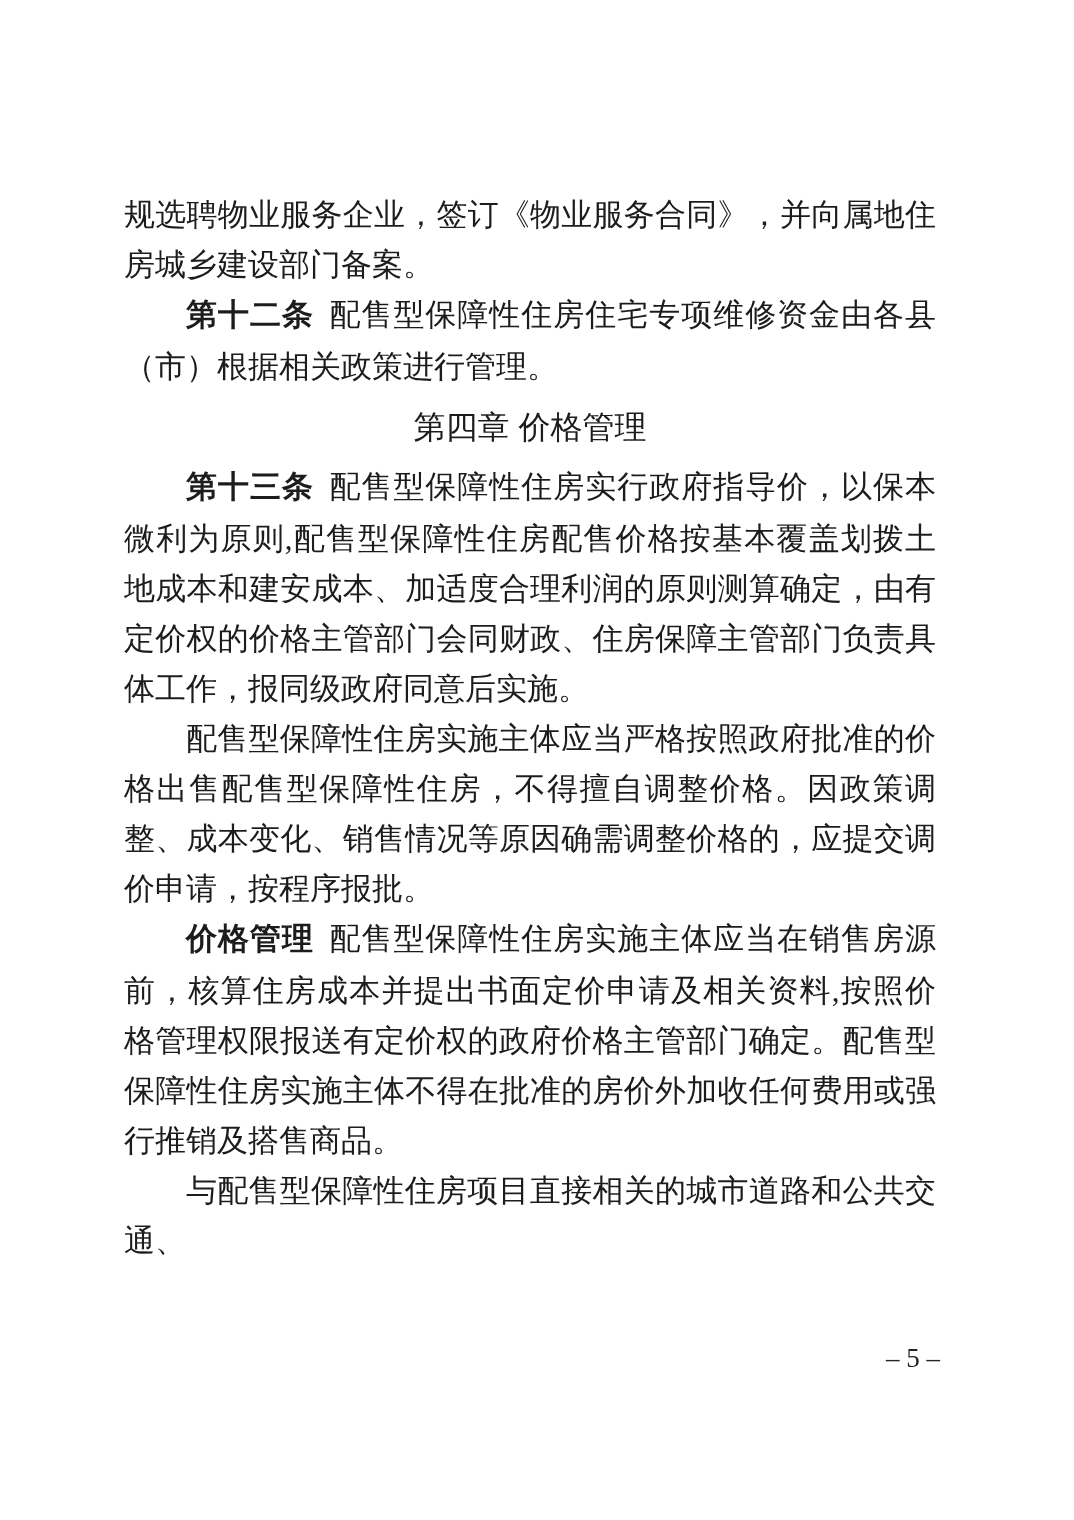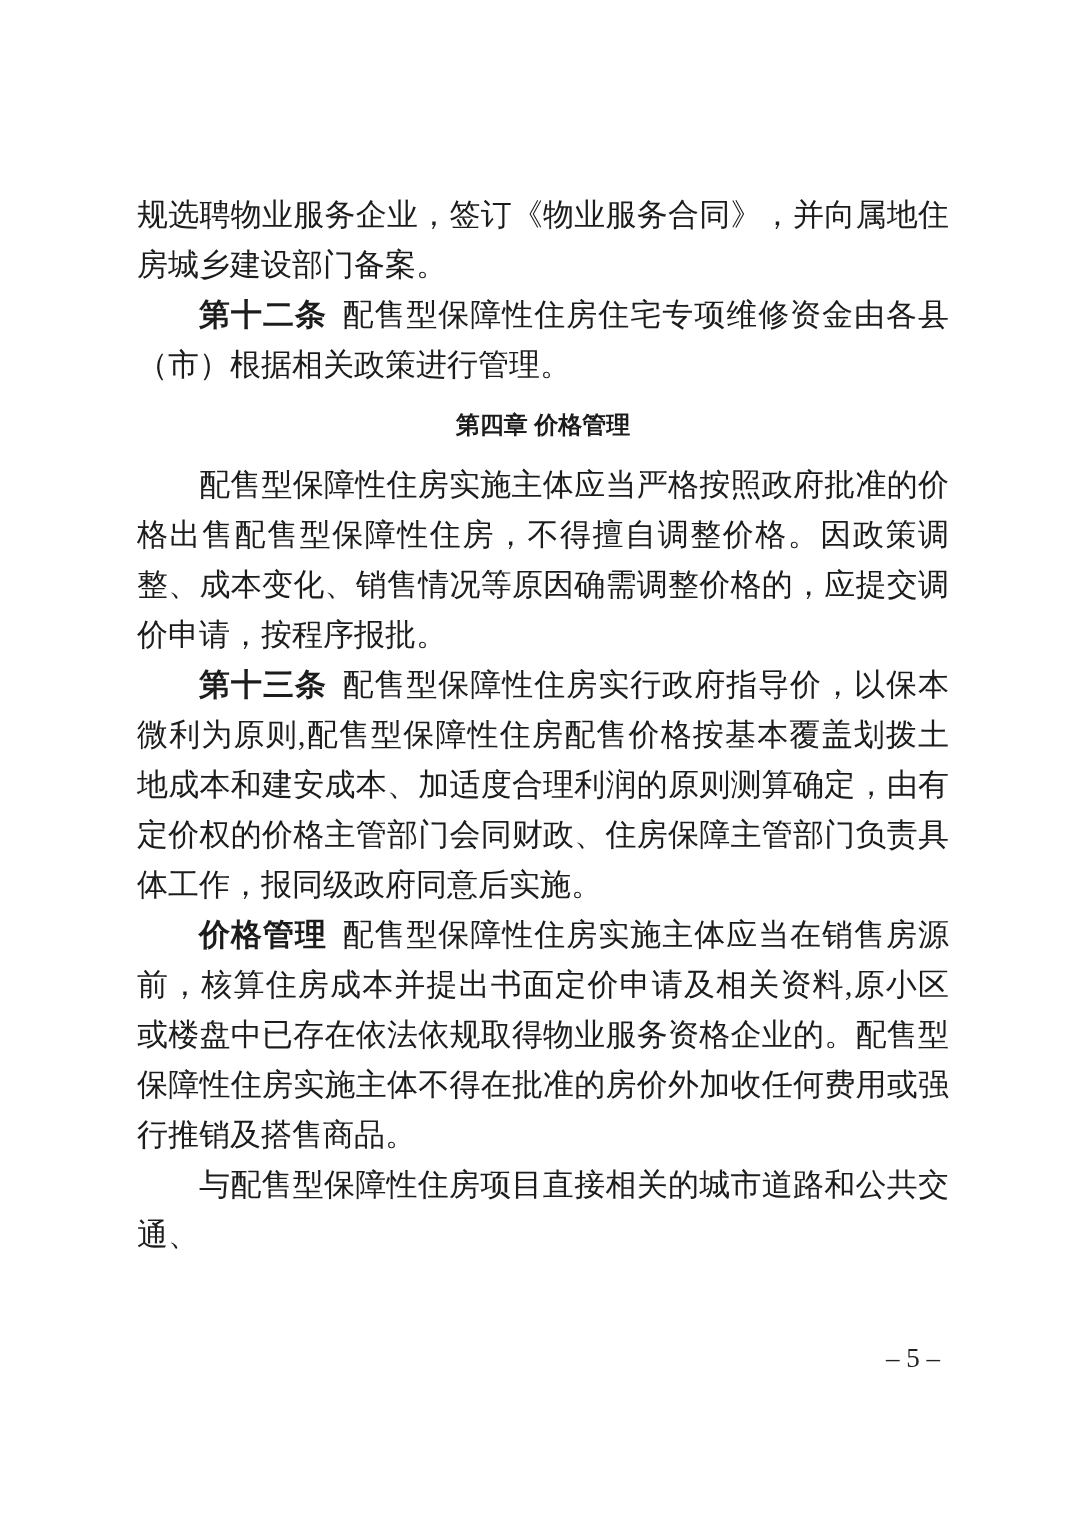--- a/index.html
+++ b/index.html
@@ -11,44 +11,44 @@
     position: relative;
     width: 1074px;
     height: 1520px;
     background: #ffffff;
     overflow: hidden;
     font-family: "Liberation Serif", "DejaVu Serif", serif;
     color: #1c1c1c;
   }
   .content {
     position: absolute;
-    left: 137px;
+    left: 124px;
     top: 190px;
     width: 812px;
     font-size: 31px;
     line-height: 50px;
     text-align: justify;
     text-justify: inter-character;
   }
   .content p {
     margin: 0;
     padding: 0;
   }
   .content p.indent {
     text-indent: 2em;
   }
   .article-lead {
-    font-family: Liberation Serif, serif;
+    font-family: Liberation Mono, monospace;
     font-weight: 700;
     margin-right: 0.5em;
   }
   .chapter-heading {
     font-family: "Liberation Sans", "DejaVu Sans", sans-serif;
-    font-weight: 700;
-    font-size: 24px;
+    font-weight: 400;
+    font-size: 32px;
     line-height: 50px;
     text-align: center;
     margin: 10px 0 10px 0;
   }
   .page-number {
     position: absolute;
     top: 1340px;
     right: 134px;
     font-size: 27px;
     line-height: 36px;
@@ -68,29 +68,29 @@
     </p>
 
 
     <p class="indent">
       <span class="article-lead">第十二条</span><span>配售型保障性住房住宅专项维修资金由各县（市）根据相关政策进行管理。</span>
     </p>
 
     <div class="chapter-heading">第四章 价格管理</div>
 
     <p class="indent">
+      <span class="article-lead">第十三条</span><span>配售型保障性住房实行政府指导价，以保本微利为原则,配售型保障性住房配售价格按基本覆盖划拨土地成本和建安成本、加适度合理利润的原则测算确定，由有定价权的价格主管部门会同财政、住房保障主管部门负责具体工作，报同级政府同意后实施。</span>
+    </p>
+
+    <p class="indent">
       <span>配售型保障性住房实施主体应当严格按照政府批准的价格出售配售型保障性住房，不得擅自调整价格。因政策调整、成本变化、销售情况等原因确需调整价格的，应提交调价申请，按程序报批。</span>
     </p>
 
     <p class="indent">
-      <span class="article-lead">第十三条</span><span>配售型保障性住房实行政府指导价，以保本微利为原则,配售型保障性住房配售价格按基本覆盖划拨土地成本和建安成本、加适度合理利润的原则测算确定，由有定价权的价格主管部门会同财政、住房保障主管部门负责具体工作，报同级政府同意后实施。</span>
-    </p>
-
-    <p class="indent">
-      <span class="article-lead">价格管理</span><span>配售型保障性住房实施主体应当在销售房源前，核算住房成本并提出书面定价申请及相关资料,原小区或楼盘中已存在依法依规取得物业服务资格企业的。配售型保障性住房实施主体不得在批准的房价外加收任何费用或强行推销及搭售商品。</span>
+      <span class="article-lead">价格管理</span><span>配售型保障性住房实施主体应当在销售房源前，核算住房成本并提出书面定价申请及相关资料,按照价格管理权限报送有定价权的政府价格主管部门确定。配售型保障性住房实施主体不得在批准的房价外加收任何费用或强行推销及搭售商品。</span>
     </p>
 
     <p class="indent">
       <span>与配售型保障性住房项目直接相关的城市道路和公共交通、</span>
     </p>
 
   </div>
 
   <div class="page-number">– 5 –</div>
 

